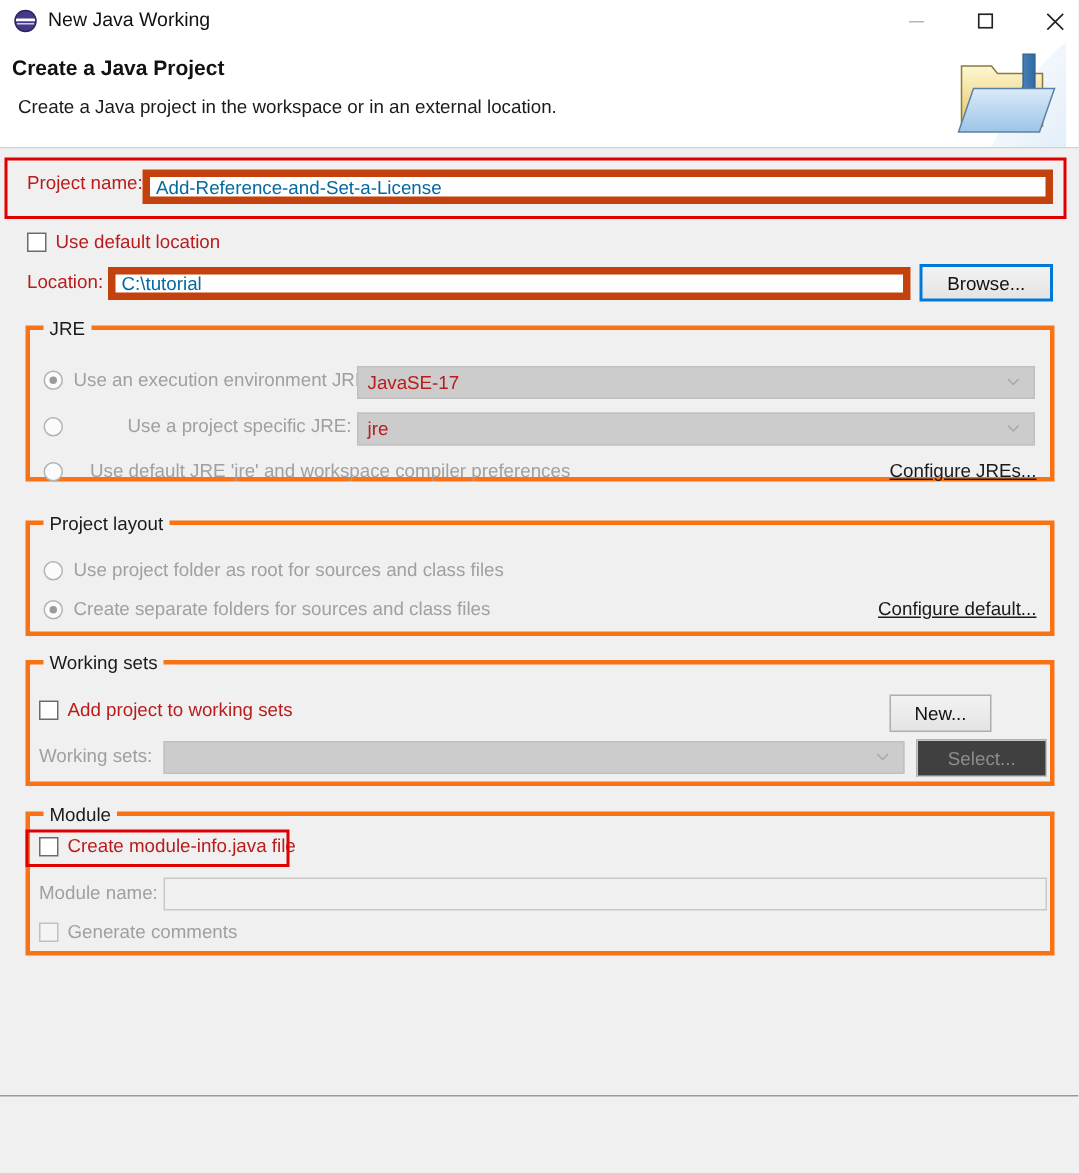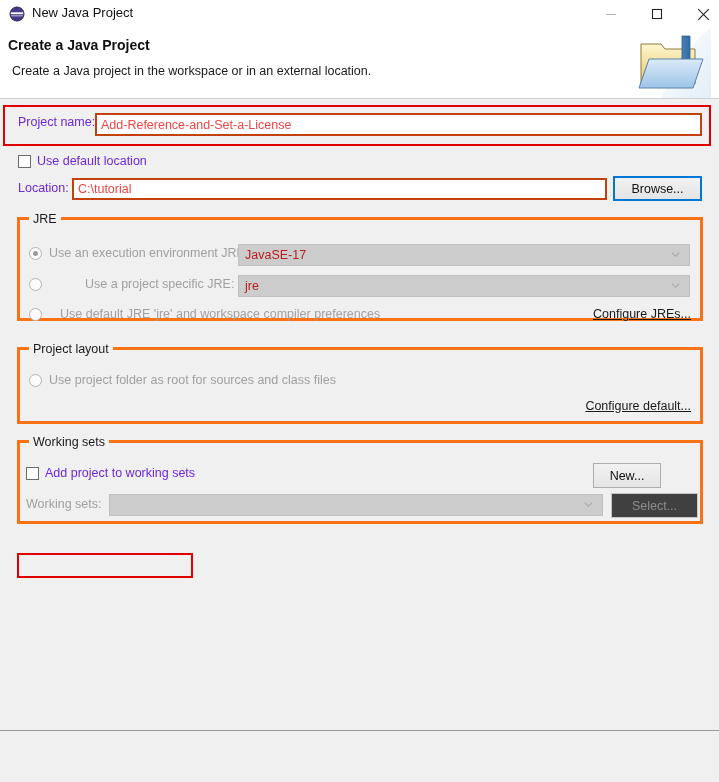--- a/index.html
+++ b/index.html
@@ -57,29 +57,29 @@
     overflow: hidden;
   }
 
   
   #content {
     position: absolute; left: 0; top: 99px; width: 719px; height: 631px;
     background: #f0f0f0;
   }
 
   
-  .lbl { color: #6d28d9; white-space: nowrap; }
+  .lbl { color: #b91c1c; white-space: nowrap; }
   .lbl.dim { color: #a0a0a0; }
 
   .textfield {
     background: #ffffff;
-    border: 2px solid #c2410c;
+    border: 5px solid #c2410c;
     font-family: "Liberation Sans", sans-serif;
     font-size: 12.5px;
-    color: #ef4444;
+    color: #0369a1;
     padding: 0 4px;
     line-height: 20px;
     outline: none;
   }
   .textfield.disabled {
     background: #f0f0f0;
     border: 1px solid #c8c8c8;
     color: #a0a0a0;
   }
 
@@ -185,21 +185,21 @@
 
 <div id="titlebar">
   <span class="tb-icon">
     <svg width="16" height="16" viewBox="0 0 16 16">
       <circle cx="8" cy="8" r="7" fill="#453a87"></circle>
       <path d="M1.4 6.3 H14.6 V8.2 H1.4 Z" fill="#ffffff"></path>
       <path d="M2.2 9.4 H13.8 V10.3 H2.2 Z" fill="#ffffff" opacity="0.75"></path>
       <circle cx="8" cy="8" r="7" fill="none" stroke="#2c245c" stroke-width="1"></circle>
     </svg>
   </span>
-  <span class="tb-title">New Java Project</span>
+  <span class="tb-title">New Java Working</span>
 
   <div class="winbtn" id="btn-min">
     <svg width="12" height="12" viewBox="0 0 12 12">
       <rect x="1" y="6" width="10" height="1" fill="#b5b5b5"></rect>
     </svg>
   </div>
   <div class="winbtn" id="btn-max">
     <svg width="12" height="12" viewBox="0 0 12 12">
       <rect x="1.5" y="1.5" width="9" height="9" fill="none" stroke="#222" stroke-width="1.1"></rect>
     </svg>
@@ -296,20 +296,24 @@
   </div>
 
   <div class="group" style="left:17px; top:248px; width:686px; height:77px;">
     <span class="glabel">Project layout</span>
 
     <div class="row" style="left:9px; top:23px;justify-content:space-between;">
       <span class="rb"></span>
       <span class="lbl dim" style="margin-left:7px;">Use project folder as root for sources and class files</span>
     </div>
 
+    <div class="row" style="left:9px; top:49px;">
+      <span class="rb checked"></span>
+      <span class="lbl dim" style="margin-left:7px;">Create separate folders for sources and class files</span>
+    </div>
     <span class="linklike" style="position:absolute; right:9px; top:49px;">Configure default...</span>
   </div>
 
   <div class="group" style="left:17px; top:341px; width:686px; height:84px;">
     <span class="glabel">Working sets</span>
 
     <div class="row" style="left:6px; top:23px;">
       <span class="cb"></span>
       <span class="lbl" style="margin-left:6px;">Add project to working sets</span>
     </div>
@@ -320,20 +324,38 @@
     </div>
     <div class="combo" style="position:absolute; left:89px; top:51px; width:494px; height:22px;">
       <span></span>
       <svg class="chev" viewBox="0 0 10 10">
         <path d="M1 3 L5 7 L9 3" fill="none" stroke="#a8a8a8" stroke-width="1.2"></path>
       </svg>
     </div>
     <div class="btn disabled" style="position:absolute; left:591px; top:50px; width:87px; height:25px;">Select...</div>
   </div>
 
+  <div class="group" style="left:17px; top:442px; width:686px; height:96px;">
+    <span class="glabel">Module</span>
+
+    <div class="row" style="left:6px; top:13px;">
+      <span class="cb"></span>
+      <span class="lbl" style="margin-left:6px;">Create module-info.java file</span>
+    </div>
+
+    <div class="row" style="left:6px; top:44px;">
+      <span class="lbl dim">Module name:</span>
+    </div>
+    <input class="textfield disabled" type="text" style="position: absolute; left: 89px; top: 41px; width: 589px; height: 22px;" disabled="" value="">
+
+    <div class="row" style="left:6px; top:70px;">
+      <span class="cb disabled"></span>
+      <span class="lbl dim" style="margin-left:6px;">Generate comments</span>
+    </div>
+  </div>
 
   <div class="hl" style="left: 3px; top: 6px; width: 708px; height: 41px; border-color: rgb(224, 0, 0);"></div>
   <div class="hl" style="left: 17px; top: 454px; width: 176px; height: 25px; border-color: rgb(224, 0, 0);"></div>
 
 </div>
 
 <div id="footer">
   
 
   

